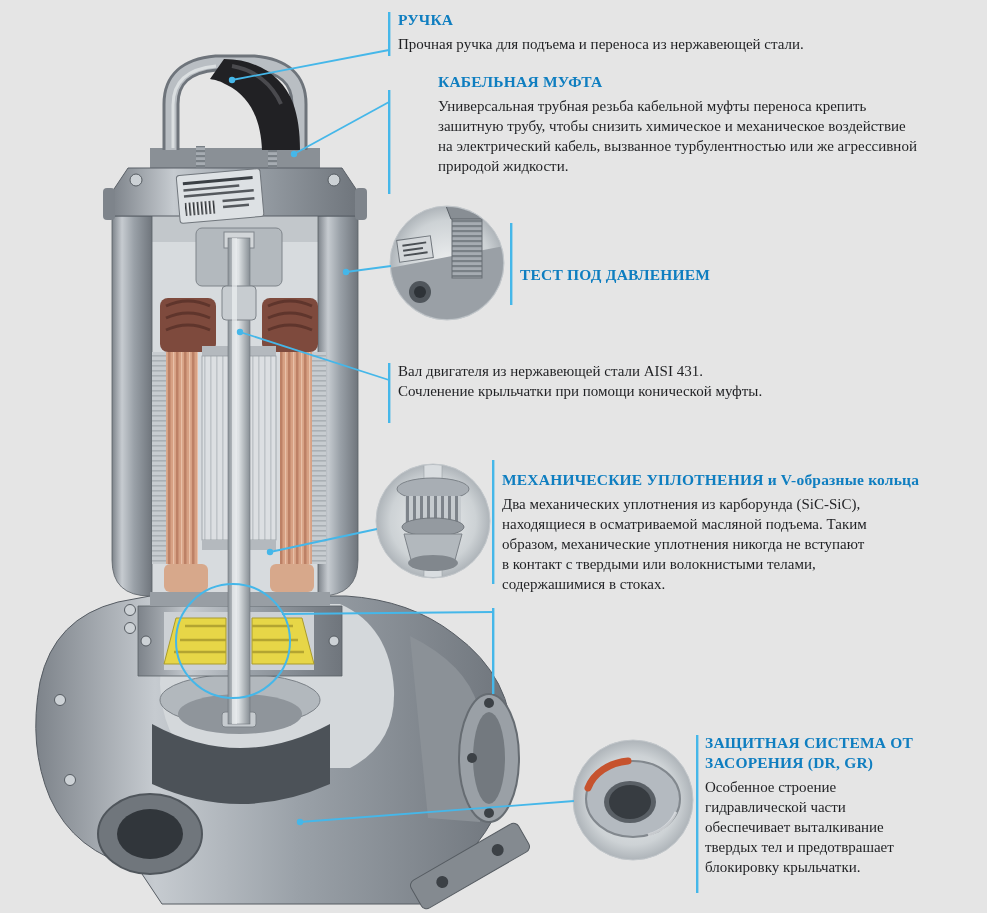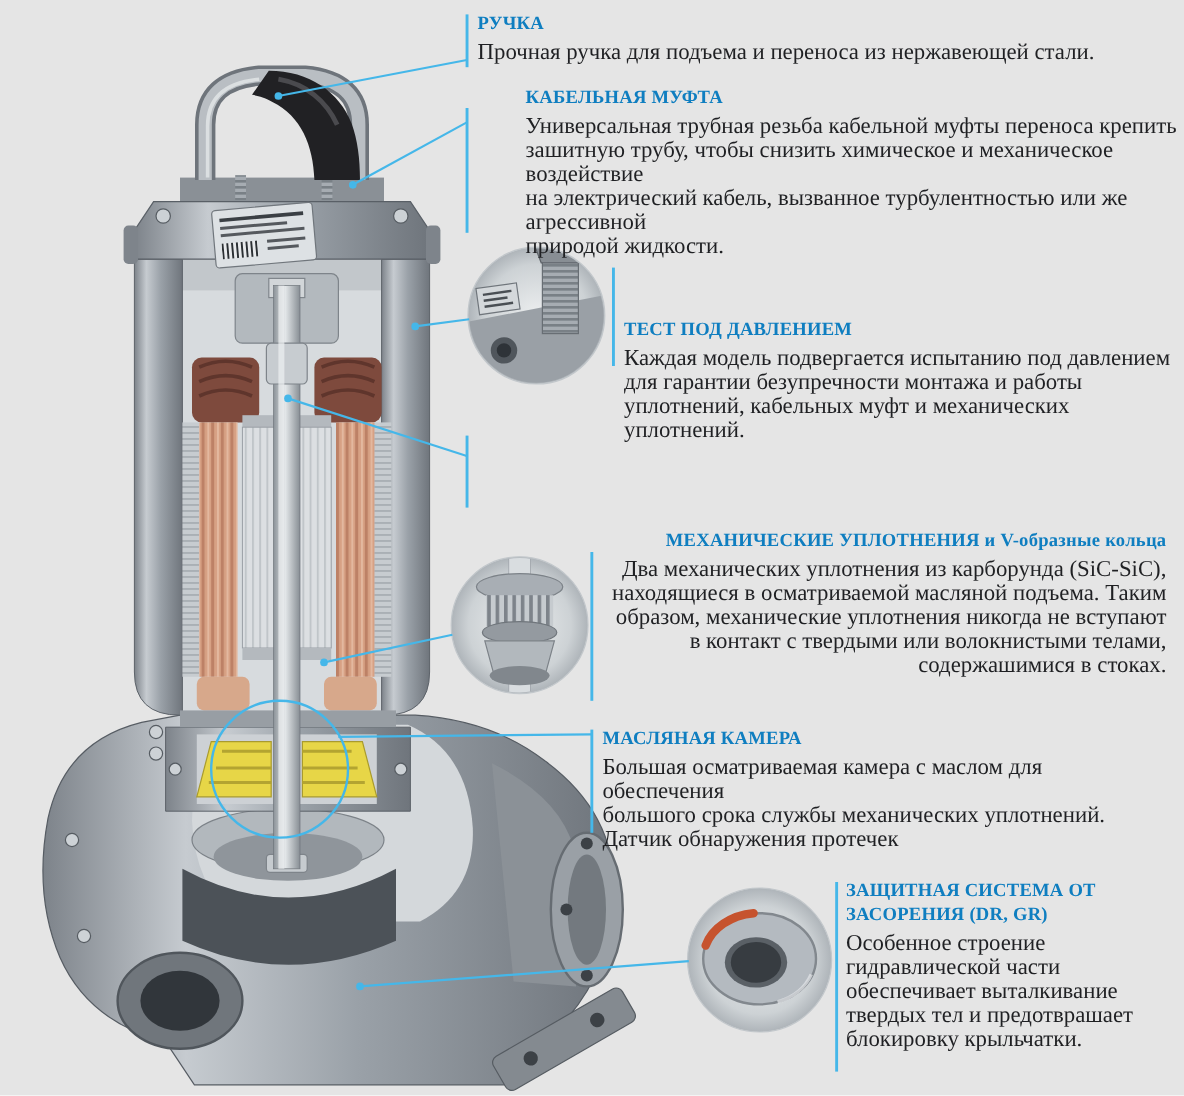--- a/index.html
+++ b/index.html
@@ -16,21 +16,21 @@
     margin:0 0 4px 0;
     font-size:15.5px;
     font-weight:700;
     color:#0f7ec0;
     letter-spacing:0.2px;
     white-space:pre-line;
     line-height:20px;
   }
   .annotation p{
     margin:0;
-    font-size:19px;
+    font-size:15px;
     line-height:20px;
     color:#1f2023;
     white-space:pre-line;
   }
 </style>
 </head>
 <body>
 
 <div id="stage">
 
@@ -282,43 +282,36 @@
 <div class="annotation" style="left:398px;top:72px;width:580px;margin-left:40px;">
   <h3>КАБЕЛЬНАЯ МУФТА</h3>
   <p>Универсальная трубная резьба кабельной муфты переноса крепить
 зашитную трубу, чтобы снизить химическое и механическое воздействие
 на электрический кабель, вызванное турбулентностью или же агрессивной
 природой жидкости.</p>
 </div>
 
 <div class="annotation" style="left:520px;top:221px;width:465px;margin-top:44px;">
   <h3>ТЕСТ ПОД ДАВЛЕНИЕМ</h3>
-  <p>Каждая модель подвергается испытанию под давлением
-для гарантии безупречности монтажа и работы
-уплотнений, кабельных муфт и механических уплотнений.</p>
 </div>
 
 <div class="annotation" style="left:398px;top:361px;width:560px;">
-</div>
-
-<div class="annotation" style="left:502px;top:441px;width:470px;text-align:right;">
+  <p>Вал двигателя из нержавеющей стали AISI 431.
+Сочленение крыльчатки при помощи конической муфты.</p>
+</div>
+
+<div class="annotation" style="left:502px;top:470px;width:470px;">
   <h3>МЕХАНИЧЕСКИЕ УПЛОТНЕНИЯ и V-образные кольца</h3>
   <p>Два механических уплотнения из карборунда (SiC-SiC),
 находящиеся в осматриваемой масляной подъема. Таким
 образом, механические уплотнения никогда не вступают
 в контакт с твердыми или волокнистыми телами,
 содержашимися в стоках.</p>
 </div>
 
-<div class="annotation" style="left:502px;top:606px;width:470px;">
-  <h3>МАСЛЯНАЯ КАМЕРА</h3>
-  <p>Большая осматриваемая камера с маслом для обеспечения
-большого срока службы механических уплотнений.
-Датчик обнаружения протечек</p>
-</div>
 
 <div class="annotation" style="left:705px;top:733px;width:250px;">
   <h3>ЗАЩИТНАЯ СИСТЕМА ОТ
 ЗАСОРЕНИЯ (DR, GR)</h3>
   <p>Особенное строение
 гидравлической части
 обеспечивает выталкивание
 твердых тел и предотврашает
 блокировку крыльчатки.</p>
 </div>

